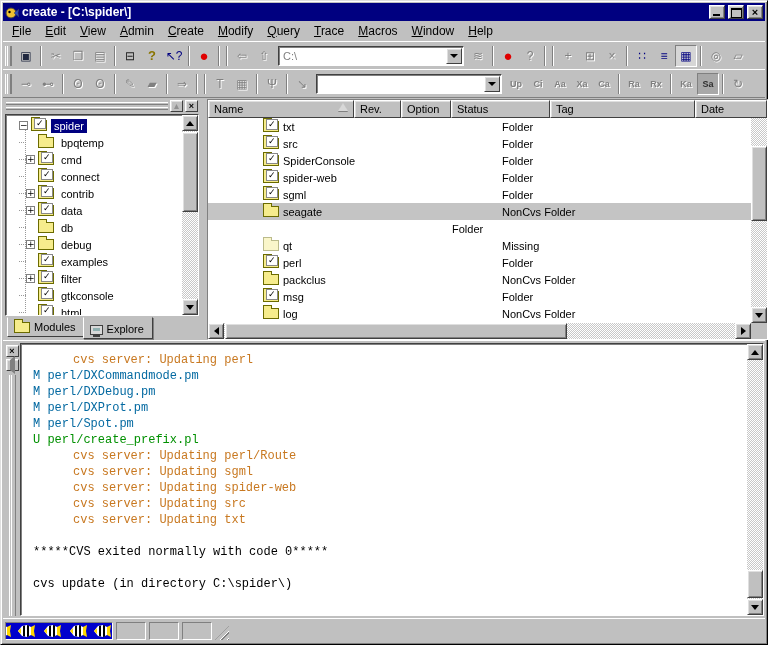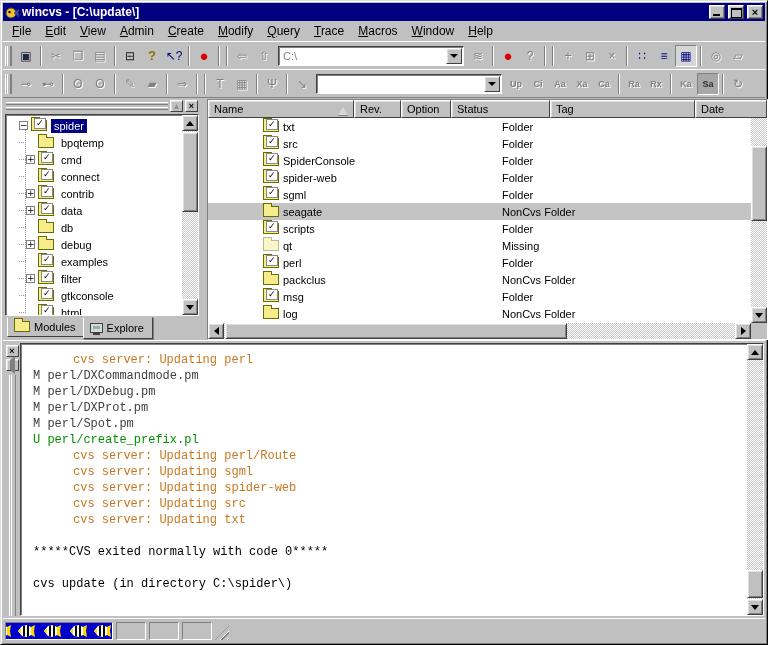--- a/index.html
+++ b/index.html
@@ -68,34 +68,34 @@
   .titem[data-sel="1"] .tlabel{background:#000080;color:#fff;}
   
   .folder{width:16px;height:11px;background:#f6ec8c;border:1px solid #6b6b00;position:relative;margin-right:4px;flex:none;}
   .folder::before{content:"";position:absolute;left:-1px;top:-4px;width:7px;height:3px;background:#f6ec8c;
     border:1px solid #6b6b00;border-bottom:none;}
   .folder[data-fic="check"]::after{content:"✓";position:absolute;left:2px;top:-3px;background:#fff;
     font:bold 9px/9px "DejaVu Sans",sans-serif;color:#000;padding:0 1px;border:1px solid #888;}
   .folder[data-fic="ghost"]{opacity:0.45;}
   
   .tabsrow{height:24px;display:flex;align-items:flex-start;gap:0;flex:none;padding:1px 0 0 2px;}
-  .tab{display:flex;align-items:center;gap:4px;font-size:11px;background:#c0c0c0;padding:2px 8px 3px 6px;
+  .tab{display:flex;align-items:flex-end;gap:4px;font-size:11px;background:#c0c0c0;padding:2px 8px 3px 6px;
     border:1px solid;border-color:#fff #404040 #404040 #fff;border-top:1px solid #c0c0c0;height:20px;}
   .tab.active{height:22px;z-index:2;position:relative;margin-left:-2px;box-shadow:1px 1px 0 #808080;}
   .tab .folder{margin-right:0;}
   .computer-icon{width:13px;height:10px;border:1px solid #404040;background:#d8d8d8;position:relative;flex:none;}
   .computer-icon::before{content:"";position:absolute;left:2px;top:2px;right:2px;bottom:3px;background:#8fb0b0;}
   .computer-icon::after{content:"";position:absolute;left:2px;bottom:-3px;width:7px;height:2px;background:#404040;}
   
   .vsplit{width:7px;flex:none;}
   
   .listpane{flex:1;display:flex;flex-direction:column;border:1px solid;border-color:#808080 #fff #fff #808080;background:#fff;position:relative;margin:1px 1px 0 0;}
   .lheadrow{display:flex;flex:none;height:18px;background:#c0c0c0;}
   .lh{height:18px;background:#c0c0c0;border:1px solid;border-color:#fff #404040 #404040 #fff;
-    box-shadow:inset 1px 1px 0 #dfdfdf;font-size:11px;padding:2px 5px;display:flex;align-items:flex-end;white-space:nowrap;overflow:hidden;}
+    box-shadow:inset 1px 1px 0 #dfdfdf;font-size:11px;padding:2px 5px;display:flex;align-items:flex-start;white-space:nowrap;overflow:hidden;}
   .lh:nth-of-type(1){width:146px;}
   .lh:nth-of-type(2){width:47px;}
   .lh:nth-of-type(3){width:50px;}
   .lh:nth-of-type(4){width:99px;}
   .lh:nth-of-type(5){width:145px;}
   .lh:nth-of-type(6){flex:1;}
   .sortmark{margin-left:auto;width:0;height:0;border-left:5px solid transparent;border-right:5px solid transparent;
     border-bottom:8px solid #d8d8d8;filter:drop-shadow(0 1px 0 #808080);}
   .lbody{flex:1;display:flex;overflow:hidden;background:#fff;}
   .lrows{flex:1;overflow:hidden;}
@@ -126,21 +126,21 @@
   .corner{position:absolute;right:-16px;bottom:0;width:16px;height:16px;background:#c0c0c0;}
   
   .console{flex:1;display:flex;border-top:1px solid #fff;background:#c0c0c0;padding:2px 1px 2px 1px;min-height:0;}
   .cstrip{width:16px;flex:none;display:flex;flex-direction:column;align-items:center;gap:2px;padding-top:2px;}
   .cstrip .vlines{flex:1;width:7px;margin-top:2px;border-left:3px double #fff;border-right:1px solid #808080;}
   .ctext{flex:1;background:#fff;border:1px solid;border-color:#404040 #fff #fff #404040;
     box-shadow:inset 1px 1px 0 #808080;display:flex;overflow:hidden;}
   .clines{flex:1;overflow:hidden;padding:8px 4px 0 12px;font-family:"Liberation Mono",monospace;font-size:12px;}
   .cline{min-height:16px;line-height:16px;white-space:pre;}
   .cline[data-c="server"]{color:#c87820;margin-left:40px;}
-  .cline[data-c="modified"]{color:#404040;}
+  .cline[data-c="modified"]{color:#0369a1;}
   .cline[data-c="updated"]{color:#009000;}
   .cline[data-c="plain"]{color:#000;}
   
   .statusbar{height:24px;flex:none;display:flex;align-items:stretch;gap:3px;padding:3px 2px 2px 2px;border-top:1px solid #fff;}
   .sb-panel{border:1px solid;border-color:#808080 #fff #fff #808080;font-size:11px;display:flex;align-items:center;padding:0 5px;}
   .sb-path{flex:1;color:#000;}
   .sb-fish{width:108px;background:#0000cc;padding:0;overflow:hidden;}
   .sb-small{width:30px;}
   .sb-grip{width:14px;align-self:flex-end;height:14px;
     background:repeating-linear-gradient(135deg,transparent 0 3px,#fff 3px 4px,#808080 4px 5px);
@@ -150,21 +150,21 @@
 <body>
 
 <div class="window">
 
   <div class="titlebar">
     <svg width="14" height="14">
       <circle cx="6" cy="8" r="5" fill="#f0c030" stroke="#404040"></circle>
       <polygon points="9,8 14,4 13,8 14,12" fill="#3050c0" stroke="#404040" stroke-width="0.5"></polygon>
       <circle cx="4.5" cy="7" r="1.2" fill="#000"></circle>
     </svg>
-    <span class="ttl">wincvs - [C:\update\]</span>
+    <span class="ttl">create - [C:\spider\]</span>
     <span class="tspacer"></span>
     <button class="winbtn min"></button>
     <button class="winbtn max"></button>
     <button class="winbtn cls">×</button>
   </div>
 
   <div class="menubar">
 
       <span class="menu-item">File</span>
 
@@ -508,24 +508,20 @@
                 <span>seagate</span>
               </span>
               <span class="lc"></span>
               <span class="lc"></span>
               <span class="lc">NonCvs Folder</span>
               <span class="lc"></span>
               <span class="lc"></span>
             </div>
 
             <div class="lrow" data-sel="0">
-              <span class="lc">
-                <span class="folder" data-fic="check"></span>
-                <span>scripts</span>
-              </span>
               <span class="lc"></span>
               <span class="lc"></span>
               <span class="lc">Folder</span>
               <span class="lc"></span>
               <span class="lc"></span>
             </div>
 
             <div class="lrow" data-sel="0">
               <span class="lc">
                 <span class="folder" data-fic="ghost"></span>

